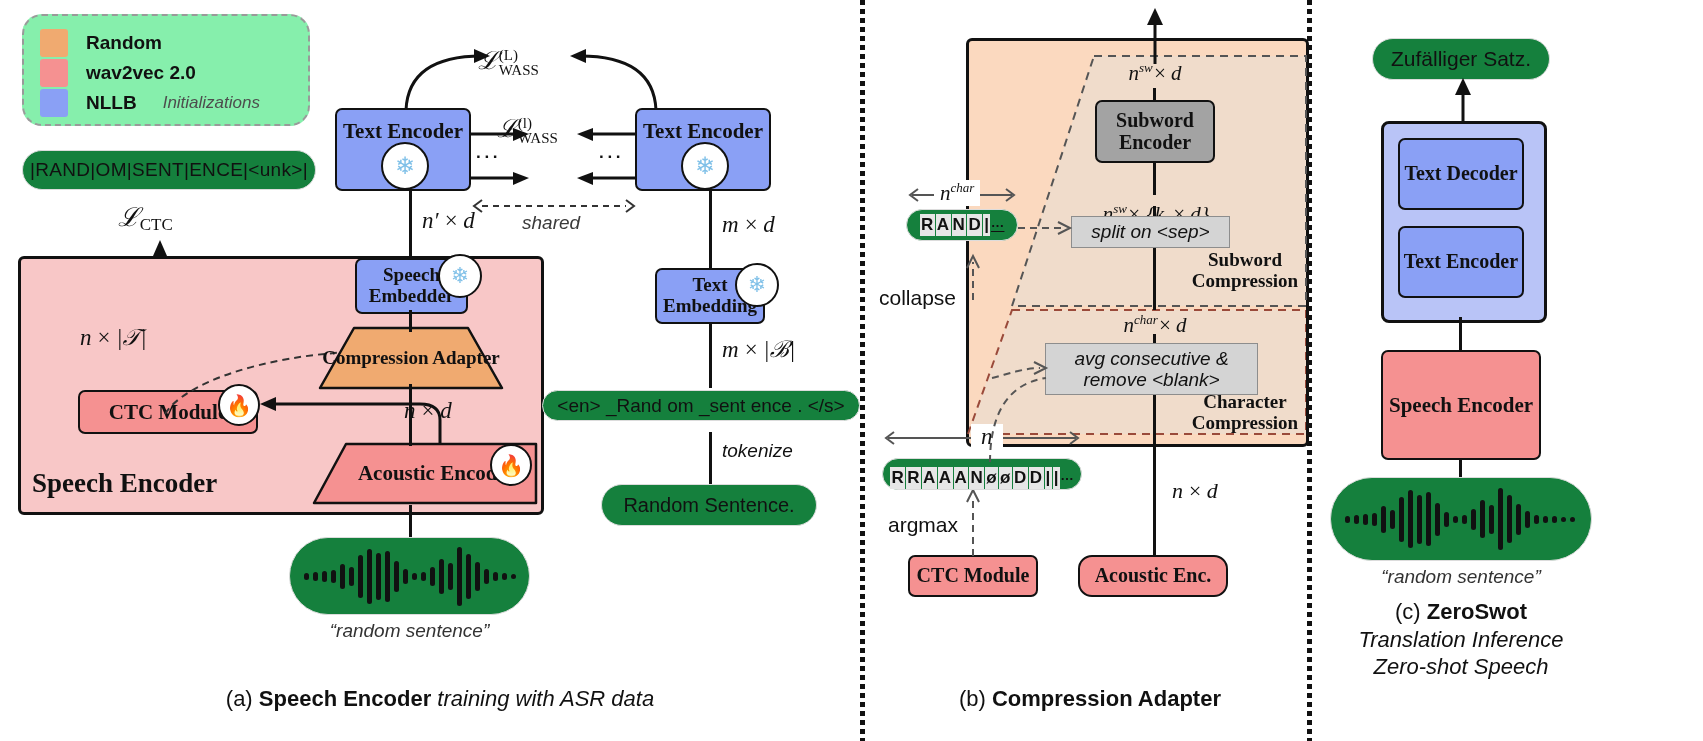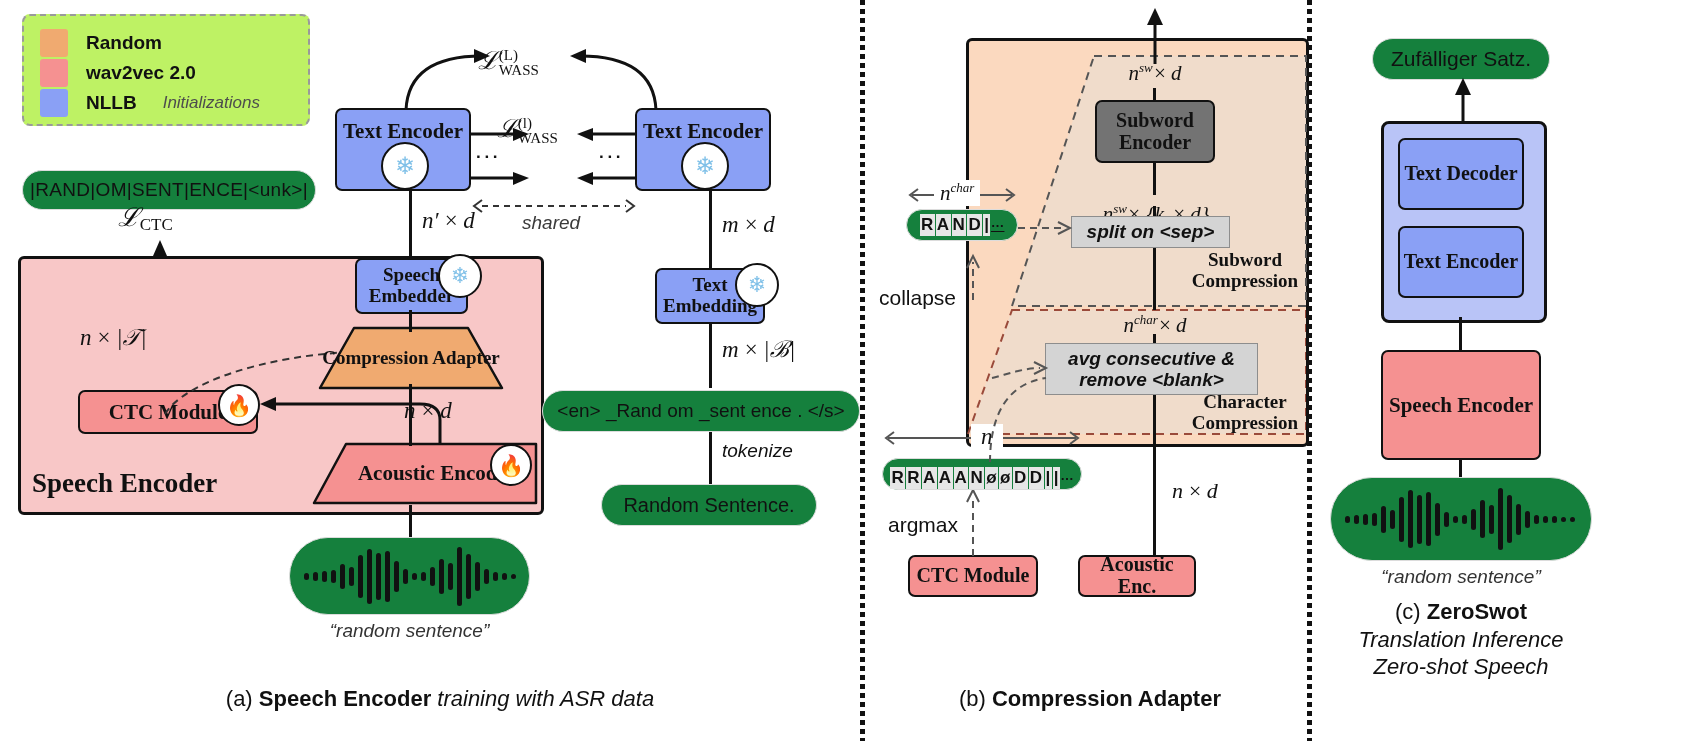--- a/index.html
+++ b/index.html
@@ -11,49 +11,49 @@
   .bold{font-weight:bold;}
   .center{text-align:center;}
 
   
   .box{box-sizing:border-box;border:2.5px solid #111;border-radius:7px;
        display:flex;align-items:center;justify-content:center;
        font-family:"Liberation Serif",serif;font-weight:bold;line-height:1.08;
        text-align:center;}
   .blue{background:#8aa0f5;}
   .red{background:#f59191;}
-  .orange{background:#737373;}
+  .orange{background:#a3a3a3;}
 
   .pill{box-sizing:border-box;background:#15803d;border:1.5px solid #dcdcdc;
         border-radius:999px;display:flex;align-items:center;justify-content:center;
         font-family:"Liberation Sans",sans-serif;}
 
   .grayband{box-sizing:border-box;background:#d4d4d4;border:1.5px solid #8d8d8d;
         display:flex;align-items:center;justify-content:center;
         font-family:"Liberation Sans",sans-serif;font-style:italic;line-height:1.12;
-        text-align:center;font-weight:bold;}
+        text-align:center;}
 
   
   .trap{position:absolute;}
   .trap svg{position:absolute;left:0;top:0;overflow:visible;}
   .trap .lbl{position:absolute;left:0;top:0;width:100%;height:100%;
        display:flex;align-items:center;justify-content:center;text-align:center;
        font-family:"Liberation Serif",serif;font-weight:bold;line-height:1.08;}
 
   
   .badge{position:absolute;border-radius:50%;background:#fff;border:2.5px solid #111;
          display:flex;align-items:center;justify-content:center;}
   .badge span{line-height:1;}
 
   
   .vline{position:absolute;background:#111;width:3px;}
 
   
-  #legend{box-sizing:border-box;background:#bef264;border:2px dashed #9a9a9a;
-          border-radius:8px;}
+  #legend{box-sizing:border-box;background:#86efac;border:2px dashed #9a9a9a;
+          border-radius:20px;}
   .lg-row{display:flex;align-items:center;}
   .sw{width:28px;height:28px;border-radius:3px;}
   .lg-txt{font-weight:bold;font-size:19px;margin-left:18px;}
 
   
   .dotsep{position:absolute;width:5px;
     background-image:linear-gradient(#111 55%, rgba(255,255,255,0) 0%);
     background-size:5px 9px;background-repeat:repeat-y;}
 
   .charbox{display:inline-block;background:#e6e6e6;padding:1px 1px;margin:0 .5px;}
@@ -76,21 +76,21 @@
     <div class="sw" style="background:#f59191;"></div>
     <div class="lg-txt">wav2vec 2.0</div>
   </div>
   <div class="lg-row" style="height:30px;">
     <div class="sw" style="background:#8aa0f5;"></div>
     <div class="lg-txt">NLLB</div>
     <div class="ital" style="margin-left:26px;font-size:17px;color:#4d4d4d;">Initializations</div>
   </div>
 </div>
 
-<div class="pill abs" style="left:22px;top:150px;width:294px;height:40px;font-size:19px;letter-spacing:.3px;margin-top:20px;">|RAND|OM|SENT|ENCE|&lt;unk&gt;|</div>
+<div class="pill abs" style="left:22px;top:150px;width:294px;height:40px;font-size:19px;letter-spacing:.3px;">|RAND|OM|SENT|ENCE|&lt;unk&gt;|</div>
 
 <div class="abs serif" style="left:118px;top:198px;font-size:26px;">
   <span style="font-style:italic;">ℒ</span><span style="font-size:17px;vertical-align:-4px;">CTC</span>
 </div>
 
 <div class="abs" style="left:150px;top:240px;">
   <svg width="20" height="270" viewBox="0 0 20 270">
     <line x1="10" y1="270" x2="10" y2="14" stroke="#111" stroke-width="3"></line>
     <polygon points="10,0 3,16 17,16" fill="#111"></polygon>
   </svg>
@@ -216,21 +216,21 @@
 <div class="box blue abs" style="left:655px;top:268px;width:110px;height:56px;font-size:19px;padding:0 6px;">
   <span>Text Embedding</span>
 </div>
 <div class="badge" style="left:735px;top:263px;width:40px;height:40px;font-size:22px;color:#7fc0e8;">
   <span>❄</span>
 </div>
 
 <div class="vline" style="left:709px;top:323px;height:65px;"></div>
 <div class="abs serif ital" style="left:722px;top:332px;font-size:23px;">m × |ℬ|</div>
 
-<div class="pill abs" style="left:542px;top:390px;width:318px;height:42px;font-size:19px;">&lt;en&gt; _Rand om _sent ence . &lt;/s&gt;</div>
+<div class="pill abs" style="left:542px;top:390px;width:318px;height:31px;font-size:19px;">&lt;en&gt; _Rand om _sent ence . &lt;/s&gt;</div>
 
 <div class="vline" style="left:709px;top:432px;height:52px;"></div>
 <div class="abs ital" style="left:722px;top:440px;font-size:19px;">tokenize</div>
 
 <div class="pill abs" style="left:601px;top:484px;width:216px;height:42px;font-size:20px;">Random Sentence.</div>
 
 <div class="pill abs" style="left:289px;top:537px;width:241px;height:78px;">
   <svg width="215" height="62" viewBox="0 0 215 62">
     <g fill="#111">
       <rect x="2" y="28" width="5" height="7" rx="2.5"></rect>
@@ -315,21 +315,21 @@
 <div class="grayband abs" style="left:1045px;top:343px;width:213px;height:52px;font-size:19px;padding:0 6px;">avg consecutive &amp; remove &lt;blank&gt;</div>
 
 <div class="vline" style="left:1153px;top:395px;height:160px;"></div>
 
 <div class="abs serif bold center" style="left:1182px;top:392px;width:126px;font-size:19px;line-height:1.1;">
   <span>Character Compression</span>
 </div>
 
 <div class="abs serif ital" style="left:1172px;top:478px;font-size:22px;">n × d</div>
 
-<div class="box red abs" style="left:1078px;top:555px;width:118px;height:42px;font-size:20px;">
+<div class="box red abs" style="left:1078px;top:555px;width:150px;height:42px;font-size:20px;border-radius:14px;">
   <span>Acoustic Enc.</span>
 </div>
 
 <div class="box red abs" style="left:908px;top:555px;width:130px;height:42px;font-size:20px;">
   <span>CTC Module</span>
 </div>
 
 <svg class="abs" style="left:965px;top:478px;" width="16" height="80">
   <line x1="8" y1="78" x2="8" y2="18" stroke="#555" stroke-width="2" stroke-dasharray="7,5"></line>
   <polyline points="2,24 8,12 14,24" stroke="#555" stroke-width="2" fill="none"></polyline>

